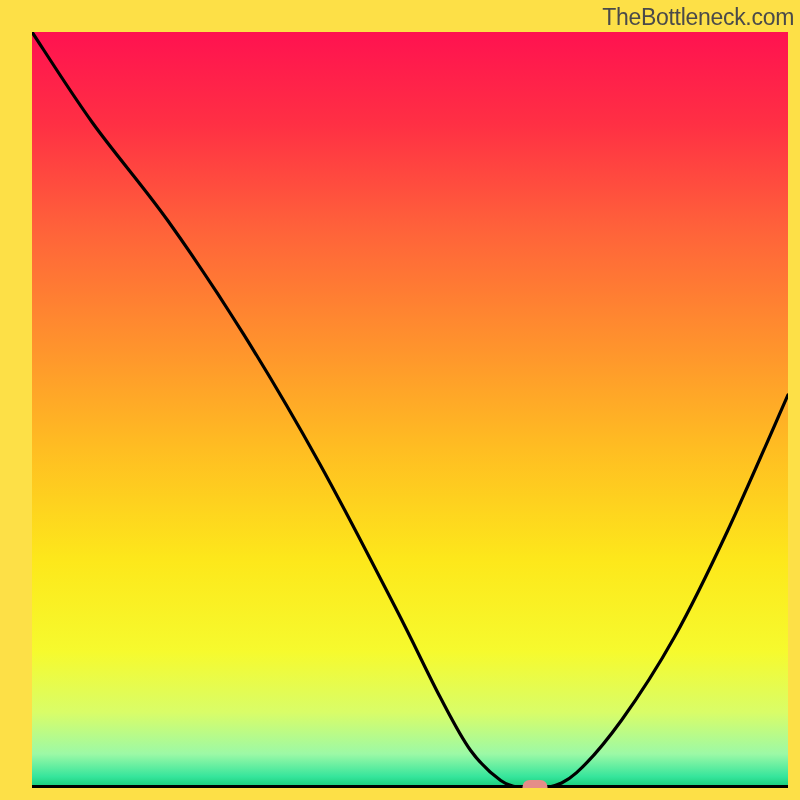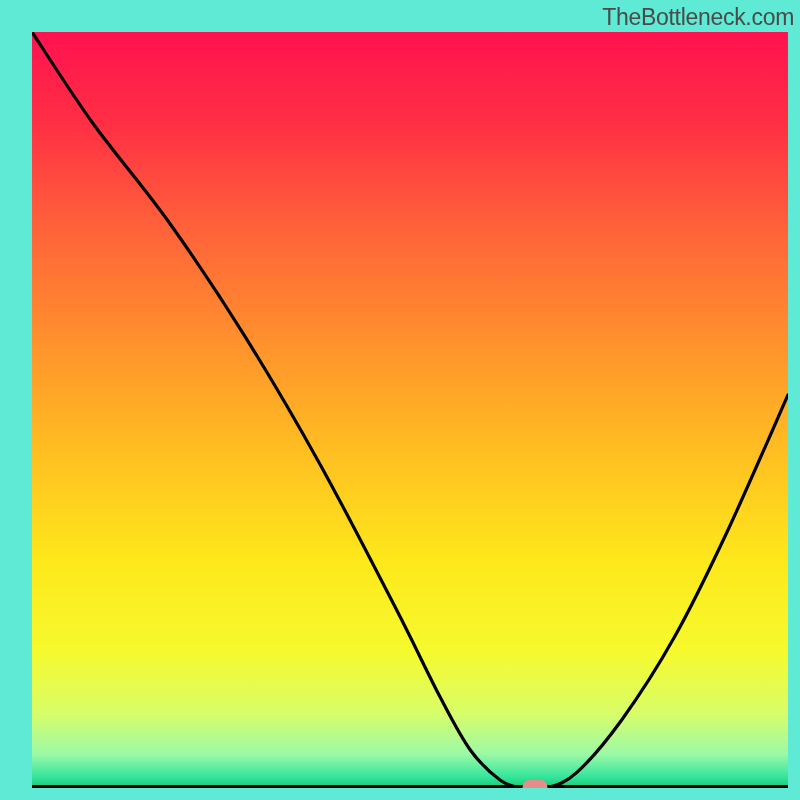--- a/index.html
+++ b/index.html
@@ -20,21 +20,21 @@
     font-weight: 500;
     letter-spacing: -0.3px;
     z-index: 5;
   }
   .outer {
     position: absolute;
     left: 0;
     top: 0;
     width: 800px;
     height: 800px;
-    background: #5eead4;
+    background: #fde047;
   }
   .plot-wrap {
     position: absolute;
     left: 32px;
     top: 32px;
     width: 756px;
     height: 756px;
     overflow: hidden;
   }
   svg.plot {

